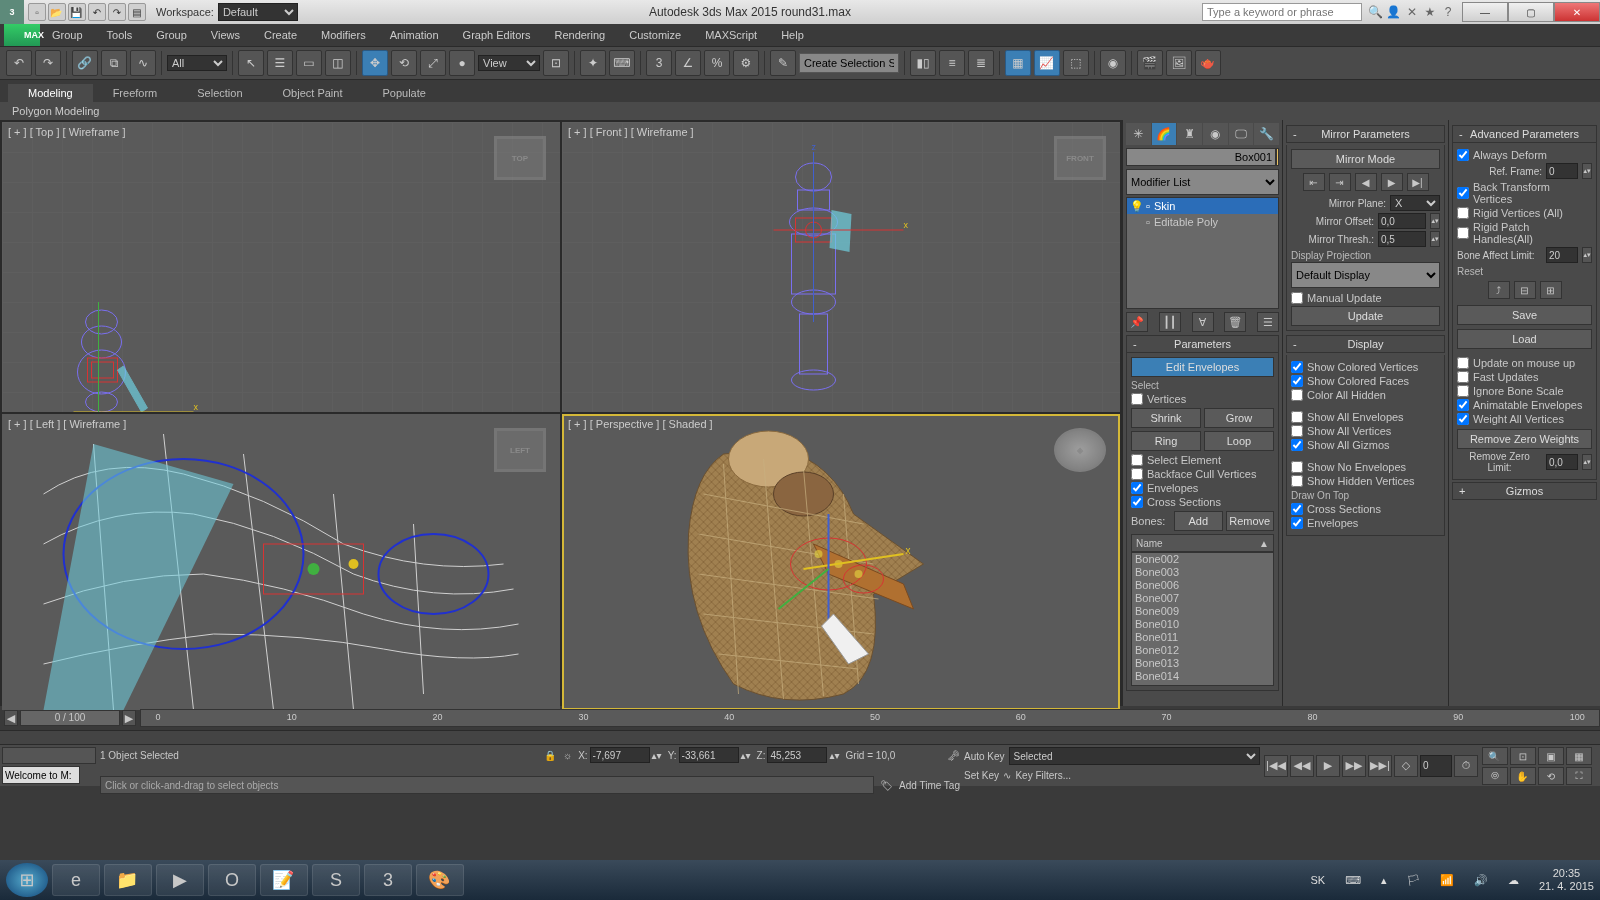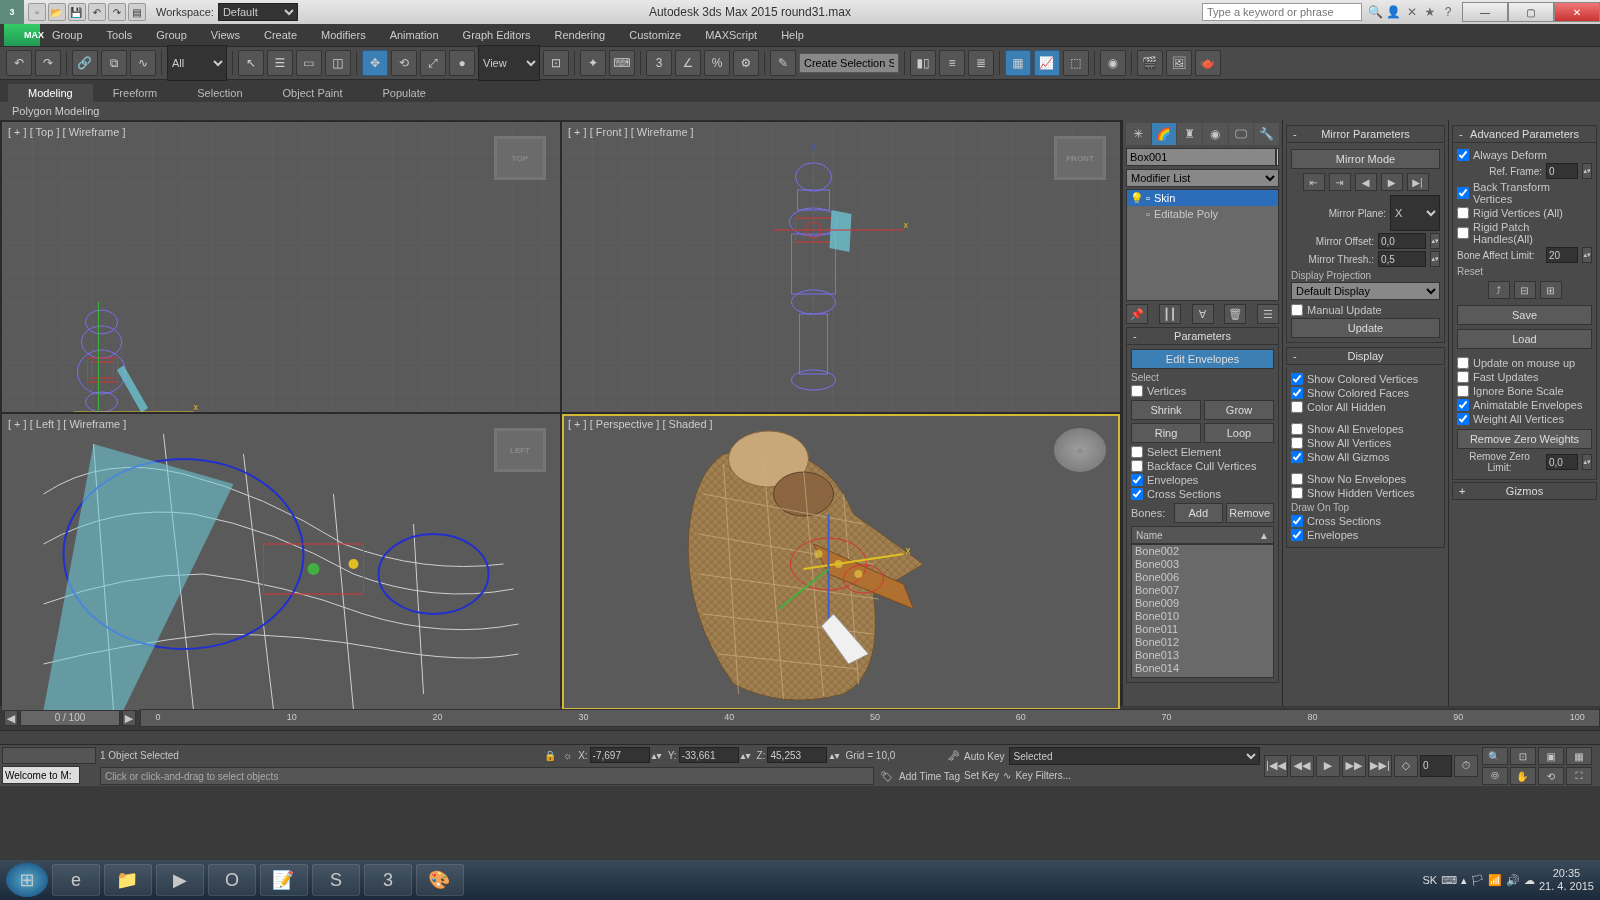--- a/index.html
+++ b/index.html
@@ -23,21 +23,21 @@
 
 .menubar { height:22px; background:#3a3a3a; display:flex; align-items:center; padding-left:4px; gap:0; }
 .menubar .appicon { width:36px; height:22px; background:linear-gradient(#3c6,#295); color:#fff; font-size:9px; font-weight:bold; display:flex; align-items:center; justify-content:center;padding-left:24px; }
 .menubar span.mi { padding:0 12px; line-height:22px; color:#ccc; cursor:default; }
 
 
 .toolbar { height:34px; background:#4a4a4a; border-top:1px solid #2a2a2a; border-bottom:1px solid #2a2a2a; display:flex; align-items:center; padding:0 6px; gap:3px; }
 .tbtn { width:26px; height:26px; background:#555; border:1px solid #333; border-radius:2px; display:flex; align-items:center; justify-content:center; font-size:12px; color:#ccc; }
 .tbtn.active { background:#3b7fb5; border-color:#2a5a85; }
 .tsep { width:1px; height:24px; background:#333; margin:0 2px; }
-.tsel { height:36px; font-size:11px; background:#333; color:#ccc; border:1px solid #222; }
+.tsel { height:16px; font-size:11px; background:#333; color:#ccc; border:1px solid #222; }
 .tinput { height:20px; font-size:11px; background:#888; color:#000; border:1px solid #555; padding:0 4px; }
 
 
 .ribbontabs { height:22px; background:#3a3a3a; display:flex; align-items:flex-end; padding-left:8px; gap:0; }
 .ribbontabs span { padding:3px 20px; color:#bbb; font-size:11px; cursor:default; }
 .ribbontabs span.active { background:#4a4a4a; color:#fff; }
 .ribbonsub { height:18px; background:#4a4a4a; color:#ccc; font-size:11px; padding-left:12px; line-height:18px; }
 
 
 .main { display:flex; height:586px; }
@@ -49,23 +49,23 @@
 .vp .cube.p { border-radius:50%; border:2px solid #999; background:radial-gradient(#ccc,#888); }
 .vp .grid { position:absolute; inset:0; background-image:linear-gradient(#666 1px,transparent 1px),linear-gradient(90deg,#666 1px,transparent 1px); background-size:30px 30px; opacity:.4; }
 .vp svg { position:absolute; inset:0; width:100%; height:100%; }
 
 
 .cmdpanel { width:160px; background:#4a4a4a; border-left:1px solid #2a2a2a; padding:3px; overflow:hidden; }
 .cmdtabs { display:flex; height:22px; gap:1px; margin-bottom:3px; }
 .cmdtabs span { flex:1; background:#555; display:flex; align-items:center; justify-content:center; font-size:12px; }
 .cmdtabs span.active { background:#3b7fb5; }
 .objname { display:flex; margin-bottom:3px; }
-.objname input { flex:1; height:18px; background:#888; border:1px solid #333; font-size:11px; padding:0 3px; }
+.objname input { flex:1; height:18px; background:#888; border:1px solid #333; font-size:11px; padding:0 3px;text-align:right; }
 .objname .color { width:18px; height:18px; background:#e8c060; border:1px solid #333; }
-.modlist { height:18px; width:100%; background:#888; border:1px solid #333; font-size:11px; margin-bottom:2px; }
+.modlist { height:26px; width:100%; background:#888; border:1px solid #333; font-size:11px; margin-bottom:2px; }
 .modstack { background:#696969; border:1px solid #333; height:112px; font-size:11px; }
 .modstack .row { display:flex; align-items:center; height:16px; padding:0 3px; gap:4px; }
 .modstack .row.sel { background:#2b6db8; color:#fff; }
 .modstack .row .eye { width:12px; text-align:center; }
 .modbtns { display:flex; gap:2px; margin:3px 0; justify-content:space-between; }
 .modbtns span { width:22px; height:20px; background:#555; border:1px solid #333; display:flex; align-items:center; justify-content:center; font-size:11px; }
 
 .rollhead { background:#4a4a4a; border:1px solid #333; height:18px; display:flex; align-items:center; justify-content:center; font-size:11px; color:#ddd; position:relative; margin-top:2px; }
 .rollhead .dash { position:absolute; left:6px; }
 .rollbody { background:#4a4a4a; border:1px solid #333; border-top:none; padding:4px; }
@@ -99,38 +99,38 @@
 .timeline .slider .val { flex:1; height:16px; background:#666; border:1px solid #333; text-align:center; line-height:14px; font-size:10px; }
 .timeline .ruler { flex:1; height:18px; background:#5a5a5a; border:1px solid #333; position:relative; font-size:9px; color:#ccc; }
 .timeline .ruler span { position:absolute; top:2px; }
 .trackbar { height:14px; background:#444; border-top:1px solid #2a2a2a; }
 
 
 .status { height:42px; background:#4a4a4a; border-top:1px solid #2a2a2a; display:flex; }
 .status .left { width:98px; display:flex; flex-direction:column; }
 .status .left .mini { flex:1; background:#555; border:1px solid #333; margin:2px; }
 .status .left input { height:18px; background:#ddd; border:1px solid #333; font-size:10px; margin:0 18px 2px 2px; padding:0 2px; }
-.status .mid { flex:1; display:flex; flex-direction:column; padding:2px; gap:4px; }
+.status .mid { flex:1; display:flex; flex-direction:column; padding:2px; gap:13px; }
 .status .mid .line { height:18px; display:flex; align-items:center; gap:6px; font-size:10px; }
 .status .mid input.prompt { flex:1; height:18px; background:#555; border:1px solid #333; color:#aaa; padding:0 4px; font-size:10px; }
 .coord { display:flex; align-items:center; gap:2px; }
 .coord input { width:60px; height:16px; background:#333; color:#ccc; border:1px solid #222; font-size:10px; padding:0 2px; }
 .status .keys { width:300px; display:flex; flex-direction:column; padding:2px; gap:2px; font-size:10px; }
 .status .keys .kr { display:flex; align-items:center; gap:4px; height:18px; }
 .status .keys select { height:18px; background:#333; color:#ccc; border:1px solid #222; font-size:10px; flex:1; }
 .status .play { display:flex; align-items:center; gap:2px; padding:2px; }
 .status .play span { width:24px; height:22px; background:#555; border:1px solid #333; display:flex; align-items:center; justify-content:center; font-size:11px; }
 .status .nav { display:flex; flex-wrap:wrap; width:120px; padding:2px; gap:2px; }
 .status .nav span { width:26px; height:18px; background:#555; border:1px solid #333; display:flex; align-items:center; justify-content:center; font-size:10px; }
 
 
 .taskbar { position:absolute; bottom:0; left:0; right:0; height:40px; background:linear-gradient(#3a4a5a,#1a2a3a); display:flex; align-items:center; padding:0 6px; gap:4px; }
 .taskbar .start { width:42px; height:34px; background:radial-gradient(#5ac,#147); border-radius:50%; display:flex; align-items:center; justify-content:center; font-size:18px; }
 .taskbar .ti { width:48px; height:32px; background:rgba(255,255,255,.08); border:1px solid rgba(255,255,255,.1); border-radius:3px; display:flex; align-items:center; justify-content:center; font-size:18px; }
-.taskbar .tray { margin-left:auto; display:flex; align-items:center; gap:4px; color:#ddd; font-size:11px;justify-content:center; }
+.taskbar .tray { margin-left:auto; display:flex; align-items:center; gap:20px; color:#ddd; font-size:11px;justify-content:center; }
 .taskbar .tray .clock { text-align:center; line-height:13px; }
 </style>
 </head>
 <body>
 
 <div class="titlebar">
   <div class="logo">3</div>
   <div class="qat">
     <span>▫</span>
     <span>📂</span>

